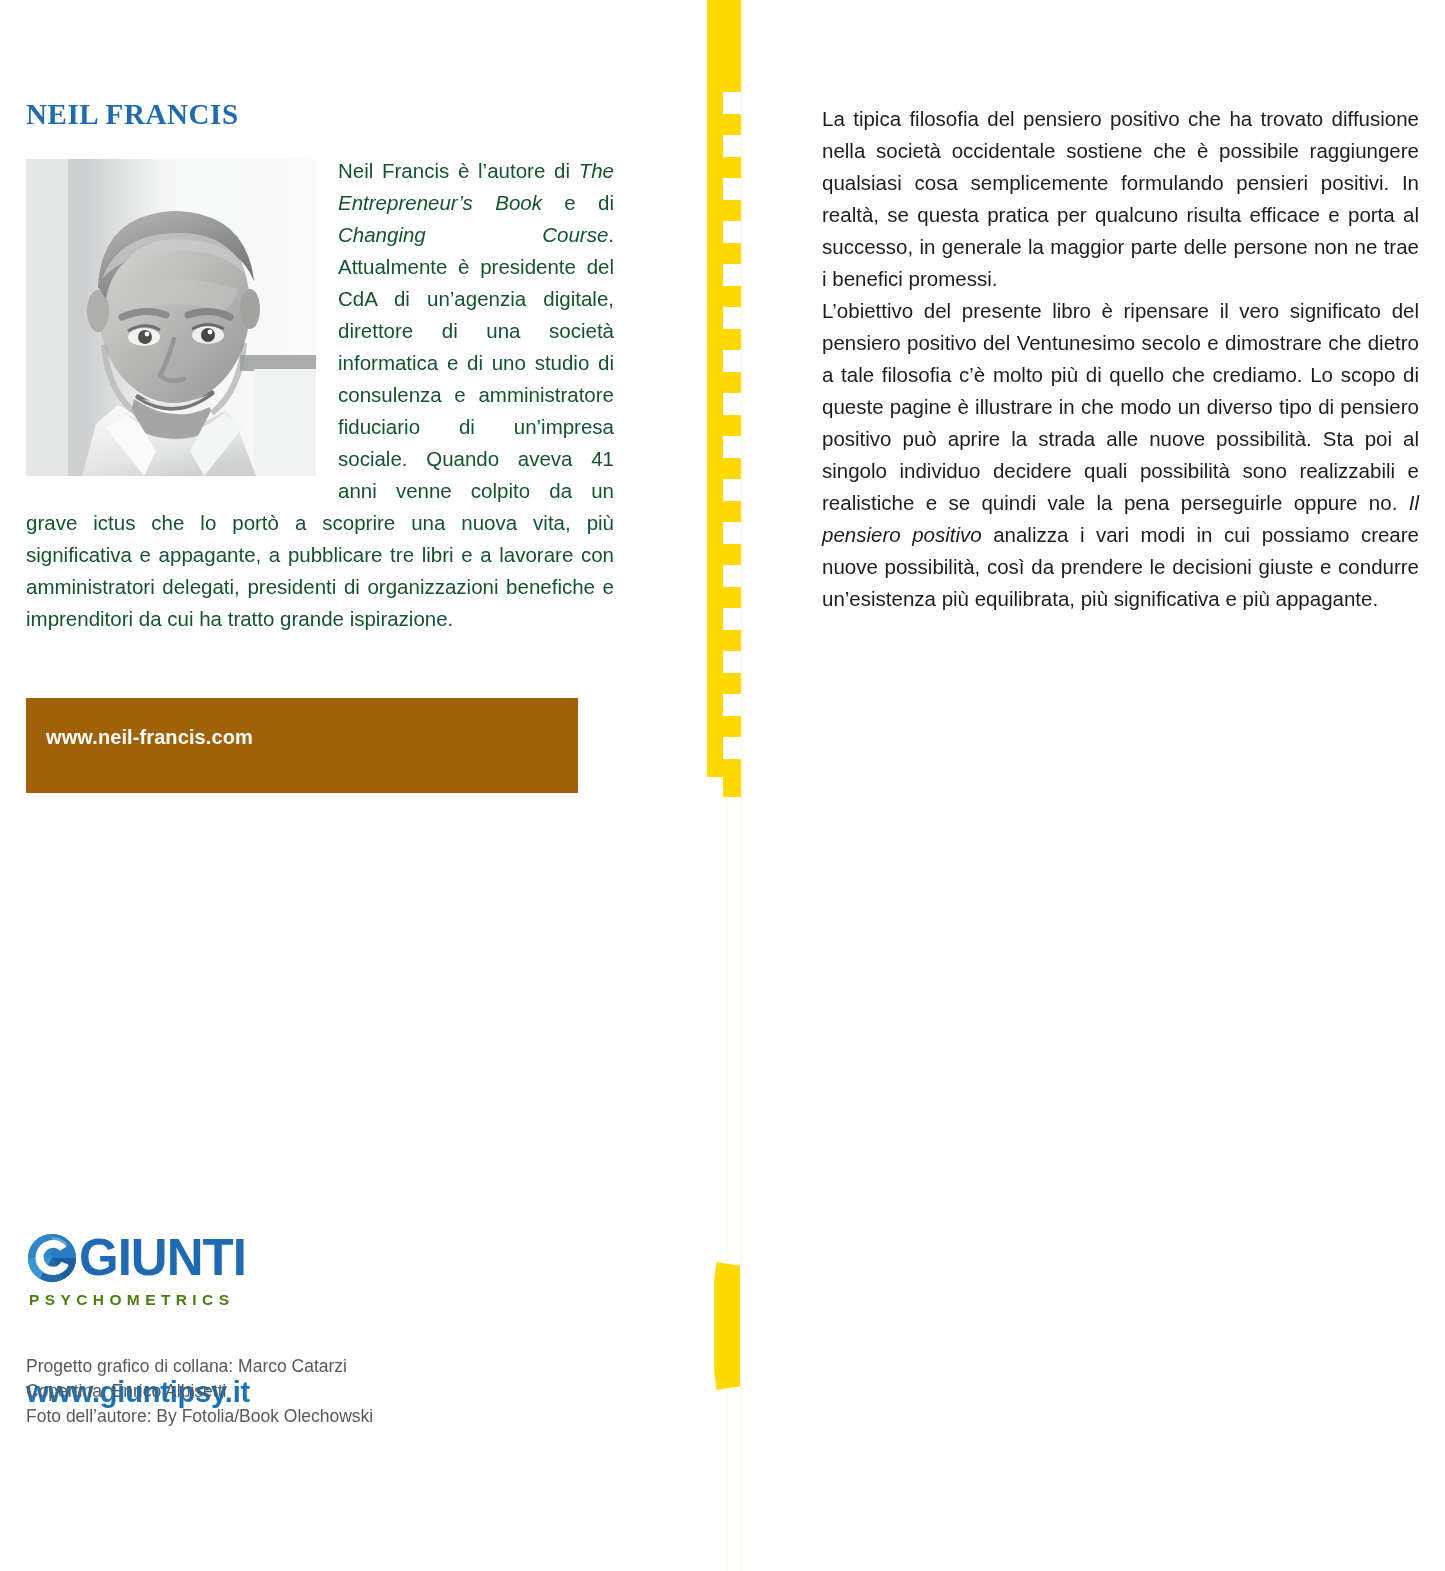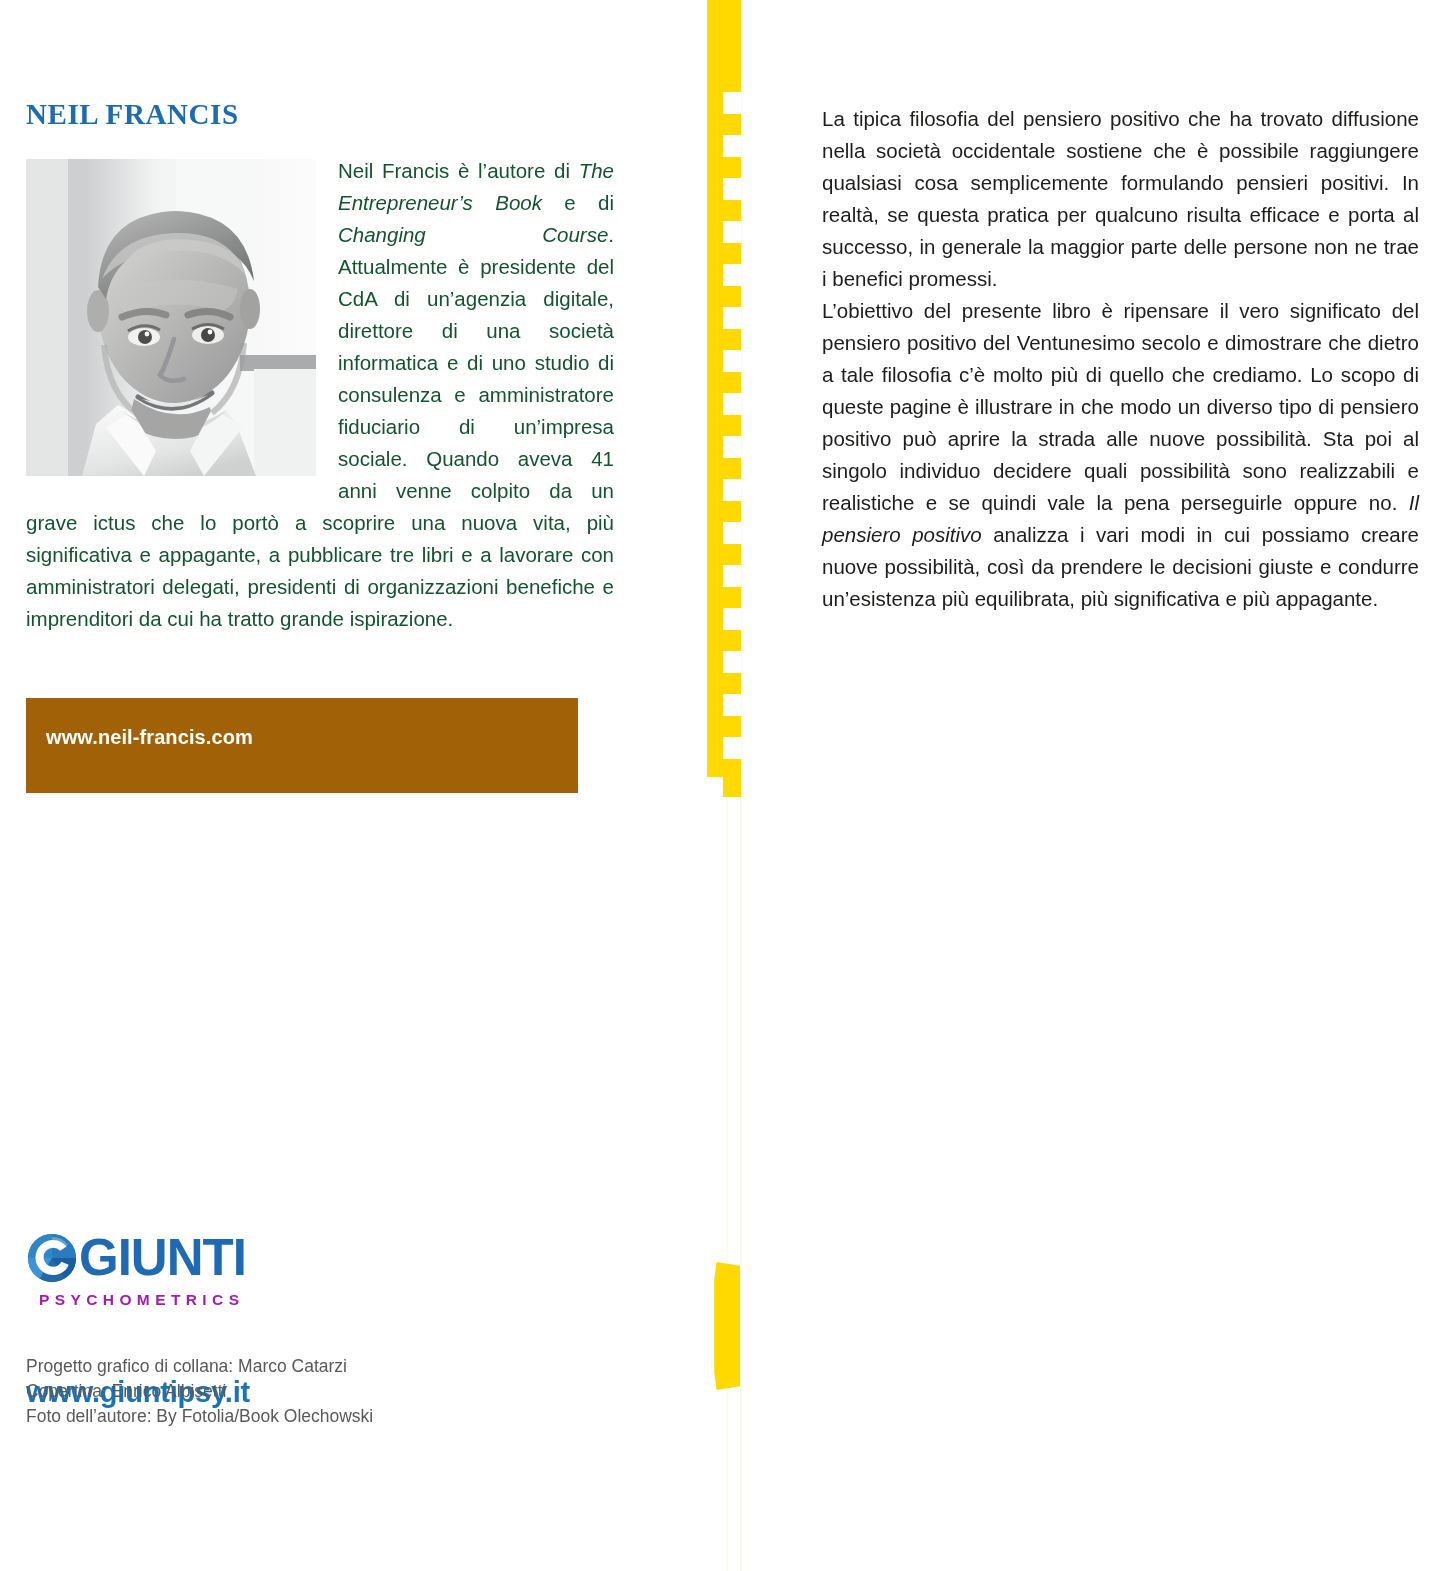--- a/index.html
+++ b/index.html
@@ -157,23 +157,23 @@
     letter-spacing: -1px;
     color: #1f6ab3;
     line-height: 50px;
     margin-left: 2px;
   }
   .logo-sub {
     font-family: "Liberation Sans", sans-serif;
     font-weight: bold;
     font-size: 15.5px;
     letter-spacing: 5.4px;
-    color: #a21caf;
+    color: #4d7c0f;
     margin-top: 7px;
-    margin-left: 12px;
+    margin-left: 2px;
   }
   .site-url {
     position: absolute;
     left: 26px;
     top: 1336px;
     font-size: 29px;
     font-weight: bold;
     color: #1a73b7;
     letter-spacing: -0.2px;
     margin-top: 40px;

